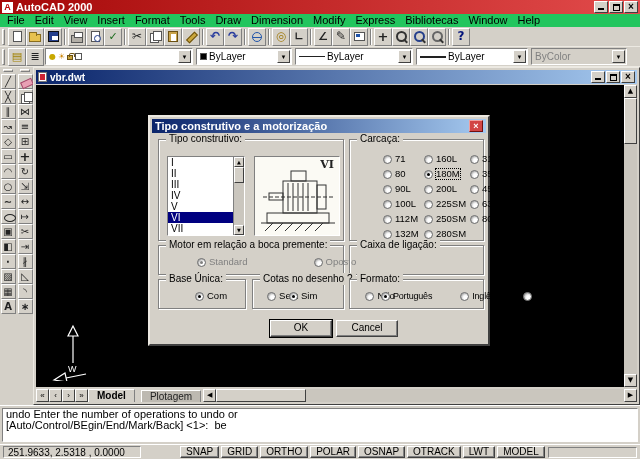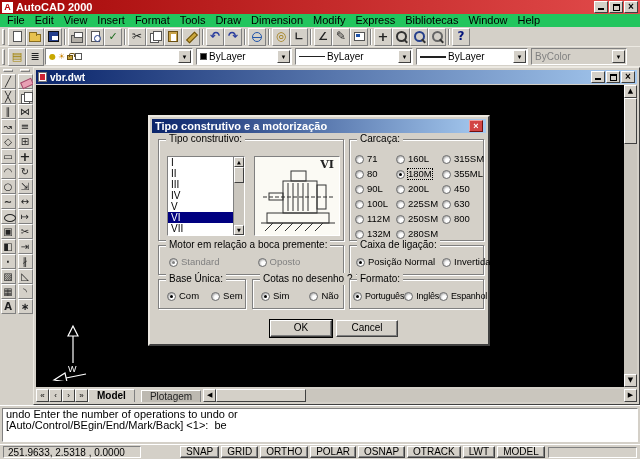--- a/index.html
+++ b/index.html
@@ -169,21 +169,21 @@
 
   .rcol { position: absolute; top: 14px; display: flex; flex-direction: column; gap: 5px; }
   #col1 { left: 5px; } #col2 { left: 46px; } #col3 { left: 92px; }
   .rrow { position: absolute; display: flex; align-items: flex-end; }
   #grp-motor .rrow   { left: 10px; top: 11px; gap: 38px; }
   #grp-caixa .rrow   { left: 6px;  top: 11px; gap: 7px; }
   #grp-base .rrow    { left: 8px;  top: 11px; gap: 12px; }
   #grp-cotas .rrow   { left: 8px;  top: 11px; gap: 20px; }
   #grp-formato .rrow { left: 3px;  top: 11px; gap: 0; }
 
-  .radio-item { display: flex; align-items: center; gap: 3px; height: 10px; }
+  .radio-item { display: flex; align-items: center; gap: 3px; height: 10px; margin-left: 28px; }
   .radio { position: relative; width: 9px; height: 9px; border-radius: 50%; background: #fff; border: 1px solid #666; box-shadow: inset 1px 1px 2px rgba(0,0,0,.35); flex: none; }
   .radio-item.checked .radio::after { content: ""; position: absolute; left: 2px; top: 2px; width: 3px; height: 3px; border-radius: 50%; background: #000; }
   .radio-label { font-size: 9.5px; line-height: 10px; white-space: nowrap; color: #000; }
   #grp-formato .radio-label { font-size: 9px; letter-spacing: -0.2px; }
   #grp-carcaca .radio-item.checked .radio-label { outline: 1px dotted #000; }
   #grp-motor .radio-label { color: #808080; }
   #grp-motor .radio-item.checked .radio::after { background: #808080; }
 
   .btn { position: absolute; width: 62px; height: 17px; background: #d4d0c8; border: 1px solid; border-color: #fff #404040 #404040 #fff; box-shadow: inset -1px -1px 0 #808080; font-size: 10px; line-height: 14px; text-align: center; color: #000; }
   #btn-ok { left: 120px; top: 203px; box-shadow: 0 0 0 1px #000, inset -1px -1px 0 #808080; }
@@ -657,30 +657,20 @@
           </div>
           <div class="radio-item">
             <span class="radio"></span>
             <span class="radio-label">Oposto</span>
           </div>
         </div>
     </div>
 
     <div class="groupbox" id="grp-caixa">
       <span class="grp-label">Caixa de ligação:</span>
-      <div class="rrow">
-          <div class="radio-item checked">
-            <span class="radio"></span>
-            <span class="radio-label">Posição Normal</span>
-          </div>
-          <div class="radio-item">
-            <span class="radio"></span>
-            <span class="radio-label">Invertida</span>
-          </div>
-        </div>
     </div>
 
     <div class="groupbox" id="grp-base">
       <span class="grp-label">Base Única:</span>
       <div class="rrow">
           <div class="radio-item checked">
             <span class="radio"></span>
             <span class="radio-label">Com</span>
           </div>
           <div class="radio-item">

